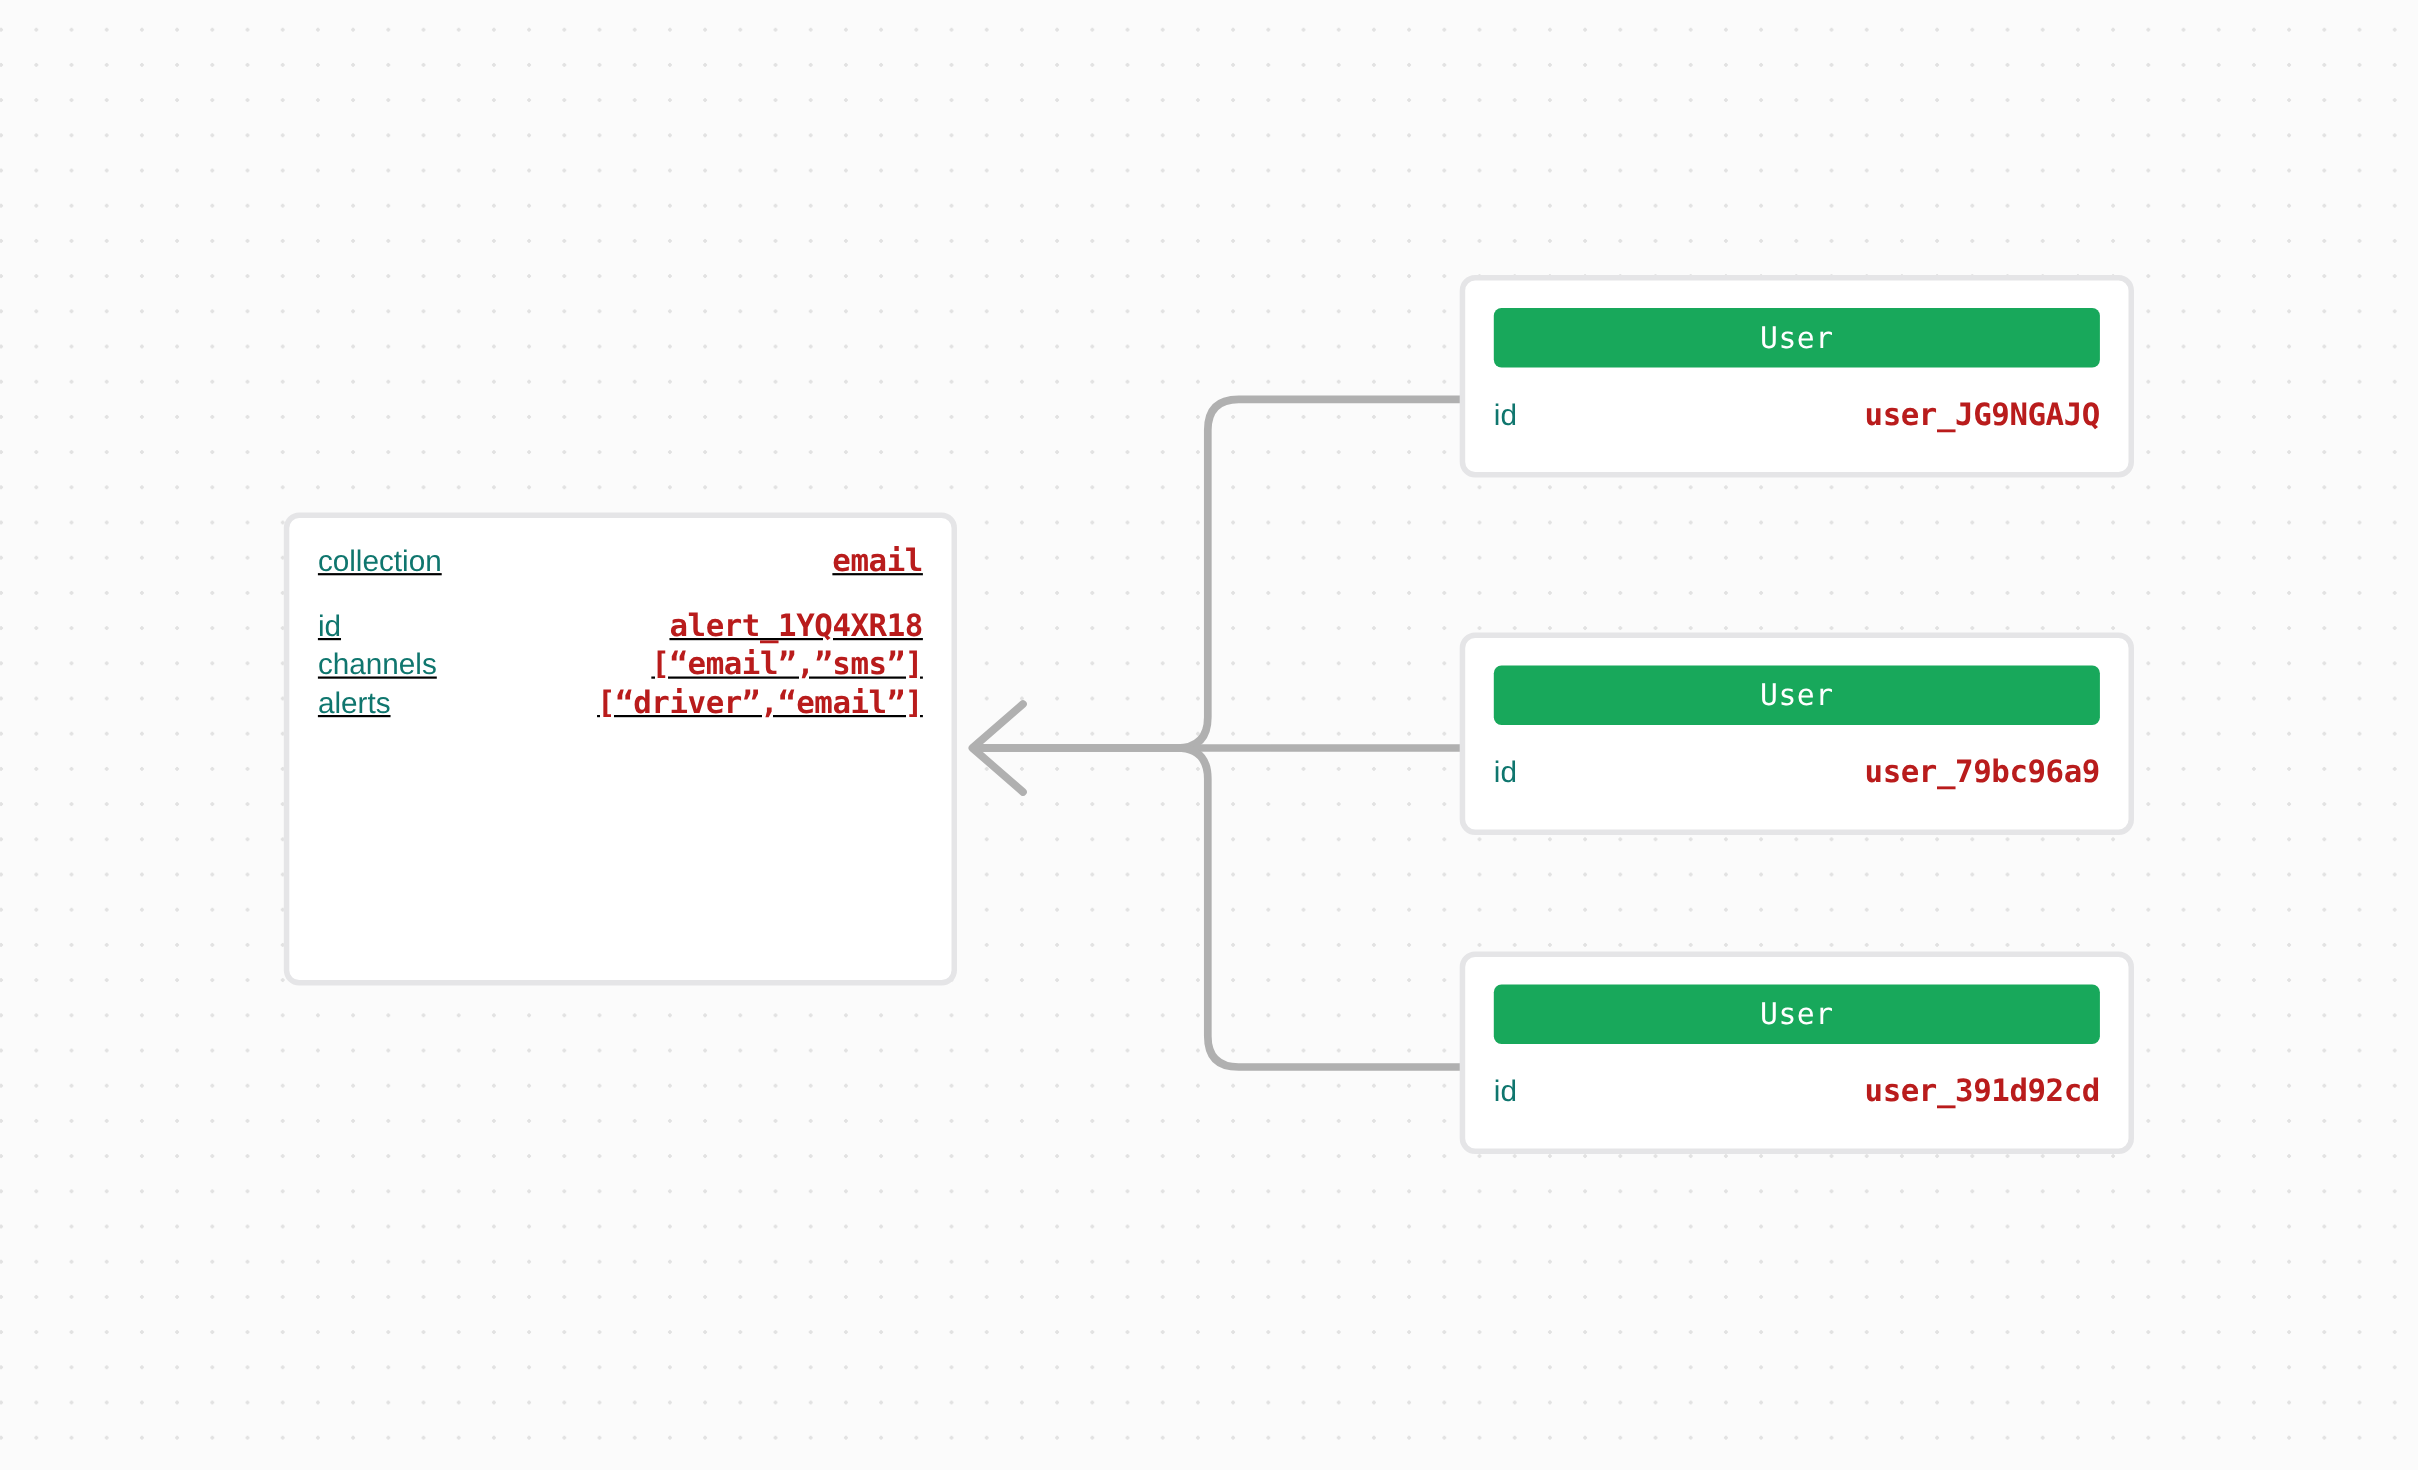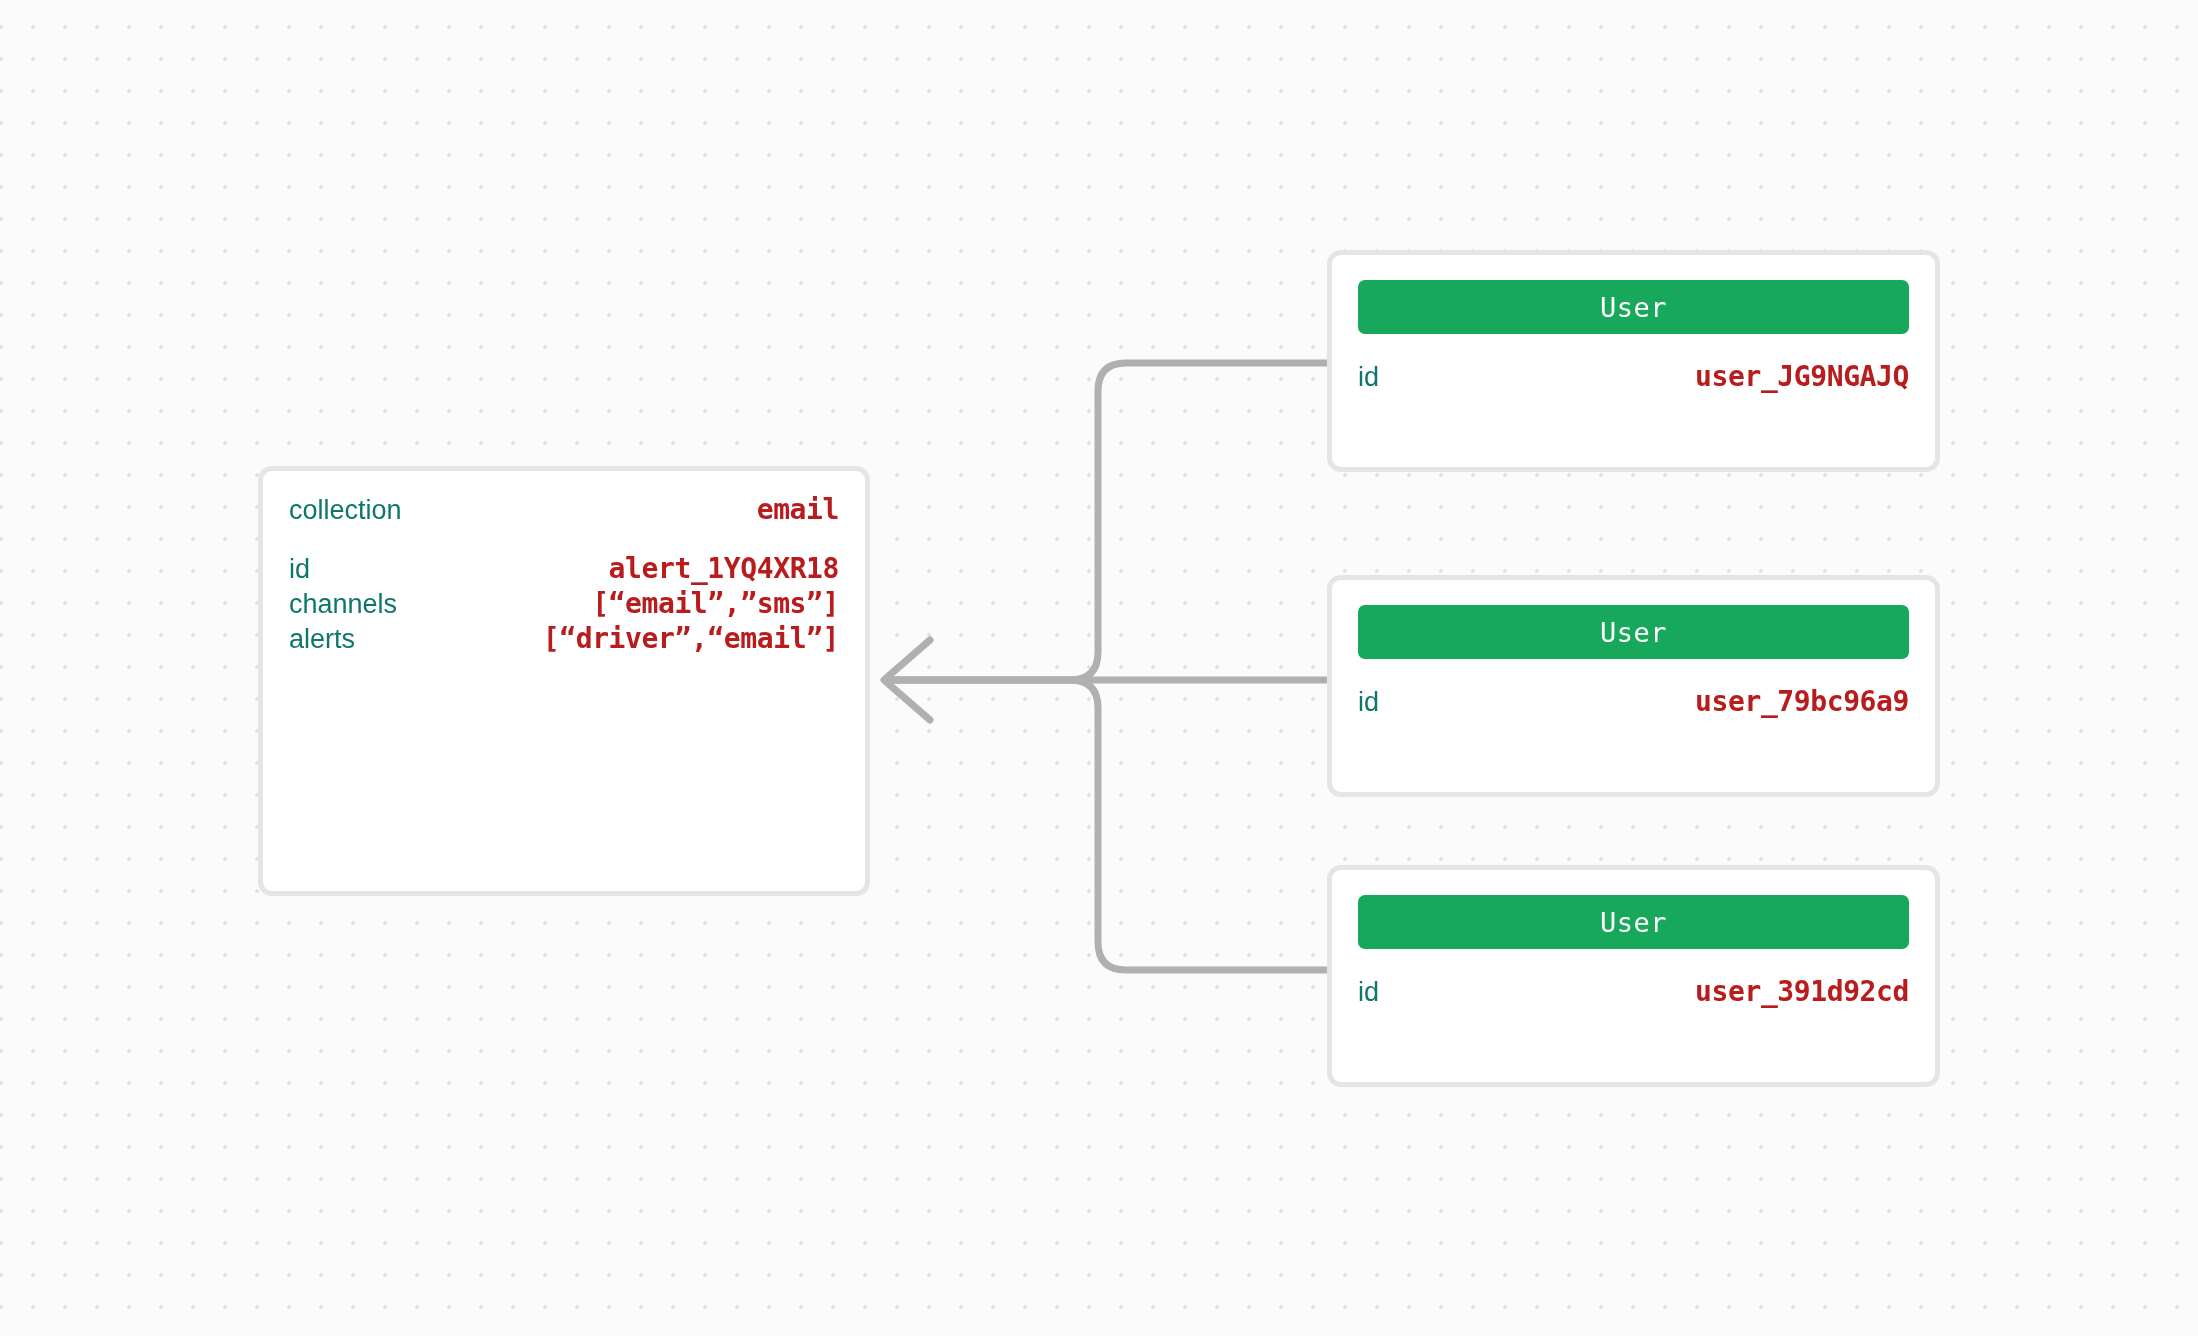--- a/index.html
+++ b/index.html
@@ -84,28 +84,28 @@
   }
 
   
   #node-object {
     left: 258px;
     top: 466px;
     width: 612px;
     height: 430px;
   }
   #node-object .node-body { padding-top: 22px; }
-  #node-object .field-row { margin-bottom: 26px; }
+  #node-object .field-row { margin-bottom: 26px; text-decoration: underline; }
   #node-object .field-row.tight { margin-bottom: 2px; }
 
   
   .node-user {
     left: 1327px;
     width: 613px;
-    height: 222px;
+    height: 184px;
   }
   .node-user .node-body { padding-top: 26px; }
 
   #node-user-1 { top: 250px; }
   #node-user-2 { top: 575px; }
   #node-user-3 { top: 865px; }
 </style>
 </head>
 <body>
 

